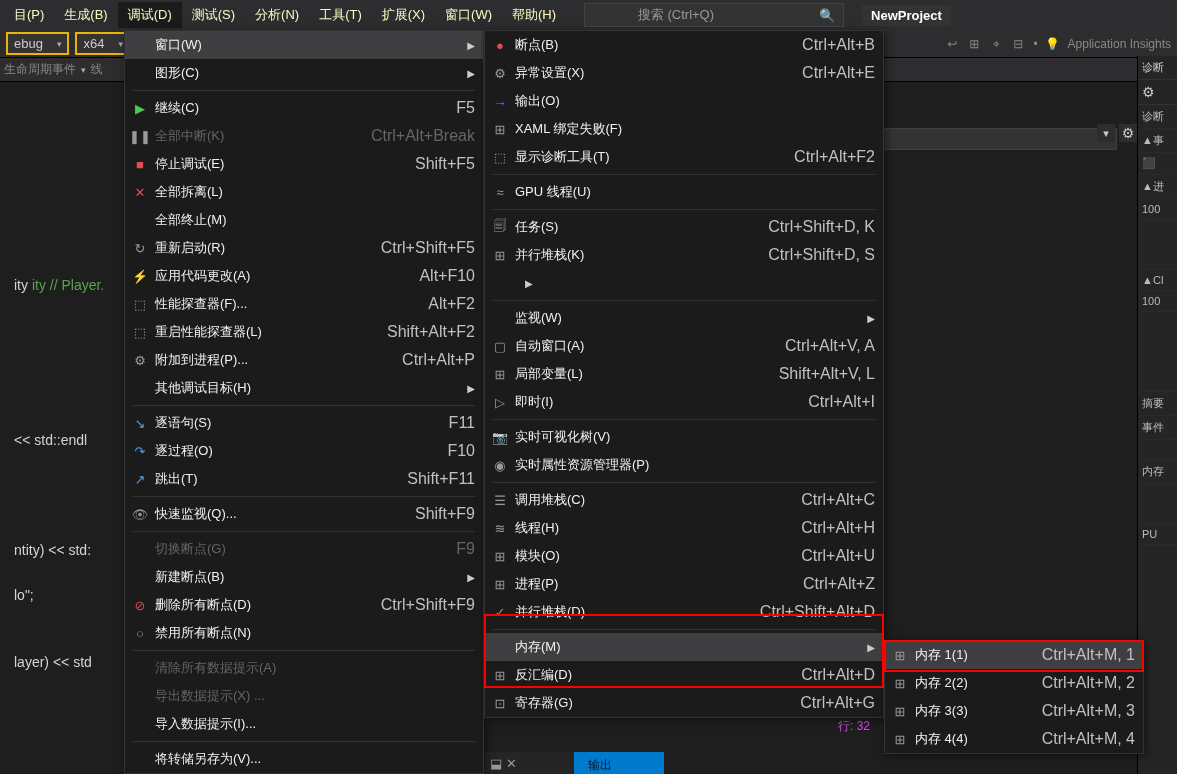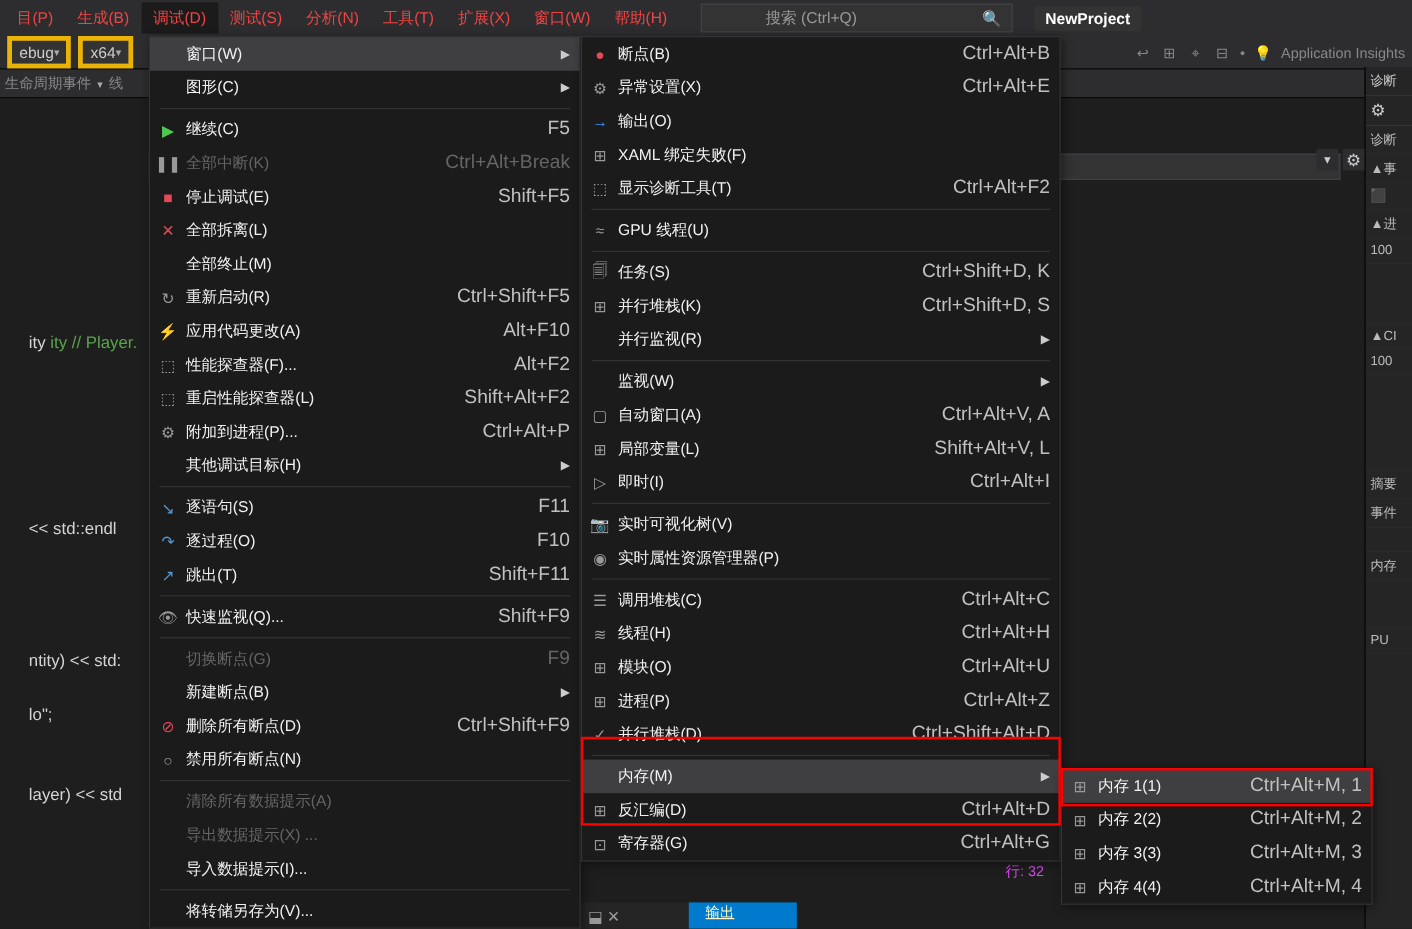--- a/index.html
+++ b/index.html
@@ -1,23 +1,23 @@
 <!DOCTYPE html>
 <html><head>
 <meta charset="utf-8">
 <style>
 * { margin: 0; padding: 0; box-sizing: border-box; font-family: "Microsoft YaHei", "Segoe UI", sans-serif; }
 body { background: #1e1e1e; color: #d4d4d4; width: 1177px; height: 774px; overflow: hidden; position: relative; font-size: 13px; }
 
 .menubar { height: 30px; background: #2d2d30; display: flex; align-items: center; padding: 0 4px; }
-.menubar-item { padding: 4px 10px; color: #ef4444; cursor: pointer; }
+.menubar-item { padding: 4px 10px; color: #fef9c3; cursor: pointer; }
 .menubar-item.active { background: #1b1b1c; }
 
 .toolbar-row { height: 28px; background: #2d2d30; display: flex; align-items: center; gap: 6px; padding: 0 6px; color:#ccc; border-bottom:1px solid #000; }
-.tool-sel { background:#333; border:4px solid #eab308; color:#ccc; padding:2px 6px; display:flex; align-items:center; gap:0; }
+.tool-sel { background:#333; border:2px solid #eab308; color:#ccc; padding:2px 6px; display:flex; align-items:center; gap:14px; }
 .chev { font-size:9px; color:#aaa; }
 .toolbar-row2 { height:24px; background:#2d2d30; display:flex; align-items:center; padding:0 4px; color:#888; font-size:12px; border-bottom:1px solid #000;}
 .toolbar-row2 .chev { margin:0 5px; }
 
 .searchbox { background:#333; border:1px solid #434346; width:260px; height:24px; display:flex; align-items:center; padding:0 8px; color:#999; margin-left:18px; }
 .searchbox span { flex:1;text-align:right; }
 .search-ic { color:#ccc; font-size:13px; }
 
 .proj-name { background:#333; padding:3px 9px; color:#fff; margin-left:18px; font-weight:bold; }
 
@@ -36,33 +36,33 @@
 .mi-short { color:#c0c0c0; margin-left:18px; font-size:16px; white-space:nowrap; }
 .menuitem.disabled .mi-short { color:#656565; }
 .mi-arrow { color:#ccc; font-size:10px; margin-left:10px; }
 .sep { height:1px; background:#333; margin:3px 8px; }
 
 .redbox { position:absolute; border:2px solid #ff0000; pointer-events:none; z-index:20; }
 .redbox.a { left:484px; top:614px; width:400px; height:74px; }
 .redbox.b { left:884px; top:640px; width:260px; height:32px; }
 
 .editor-back { position:absolute; left:0; top:82px; right:0; bottom:0; background:#1e1e1e; font-family:Consolas,monospace; font-size:14px; color:#d4d4d4; }
-.code-line { position:absolute; left:0; white-space:pre; overflow:hidden; width:125px;padding-left:24px; }
+.code-line { position:absolute; left:14px; white-space:pre; overflow:hidden; width:125px; }
 .comment-c { color:#57a64a; }
 
 .right-panel { position:absolute; right:0; top:56px; bottom:0; width:40px; background:#252526; border-left:1px solid #000; color:#ccc; font-size:11px; }
 .rp-h { padding:4px; border-bottom:1px solid #333; }
 .rp-item { padding:4px; color:#bbb; border-bottom:1px solid #2a2a2a; }
 
 .statusbar { position:absolute; left:484px; width:400px; bottom:36px; height:24px; display:flex; align-items:center; justify-content:flex-end; padding:0 14px; color:#d946ef; font-size:12px; }
 
 .doc-tools { position:absolute; top:124px; right:40px; display:flex; gap:4px; z-index:3; }
 .dt-btn { width:18px; height:18px; background:#2d2d30; display:flex; align-items:center; justify-content:center; color:#ccc; font-size:11px; }
 
-.output-tab { position:absolute; left:484px; bottom:0; height:22px; background:#007acc; color:#fef9c3; padding:0 14px; display:flex; align-items:flex-start; font-size:12px; width:90px; z-index:5;text-decoration:underline;}
+.output-tab { position:absolute; left:484px; bottom:0; height:22px; background:#007acc; color:#0f172a; padding:0 14px; display:flex; align-items:flex-end; font-size:12px; width:90px; z-index:5;}
 .output-tab-pre { position:absolute; left:484px; bottom:0; width:90px; height:22px; background:#252526; z-index:4; display:flex; align-items:center; color:#999;}
 
 .topdrop { position:absolute; left:124px; top:128px; right:60px; height:22px; background:#252526; z-index:2; display:flex;}
 .td-sel { flex:1; border:1px solid #3f3f46; background:#333; }
 
 .gear { font-size:14px;}
 </style>
 </head>
 <body>
 
@@ -288,21 +288,20 @@
       <span class="mi-label">任务(S)</span>
       <span class="mi-short">Ctrl+Shift+D, K</span>
     </div>
     <div class="menuitem">
       <span class="mi-icon">⊞</span>
       <span class="mi-label">并行堆栈(K)</span>
       <span class="mi-short">Ctrl+Shift+D, S</span>
     </div>
     <div class="menuitem">
       <span class="mi-icon"></span>
-      <span class="mi-label">并行监视(R)</span>
       <span class="mi-arrow">▶</span>
     </div>
     <div class="sep"></div>
     <div class="menuitem">
       <span class="mi-icon"></span>
       <span class="mi-label">监视(W)</span>
       <span class="mi-arrow">▶</span>
     </div>
     <div class="menuitem">
       <span class="mi-icon">▢</span>

